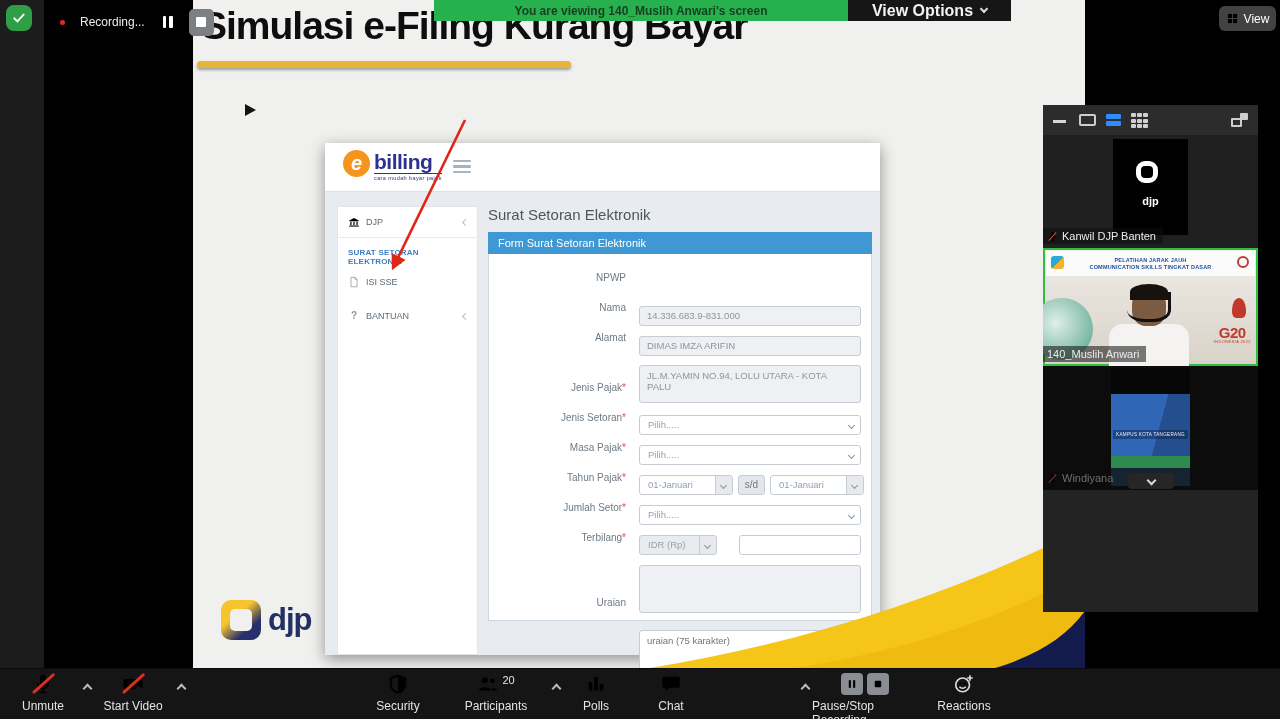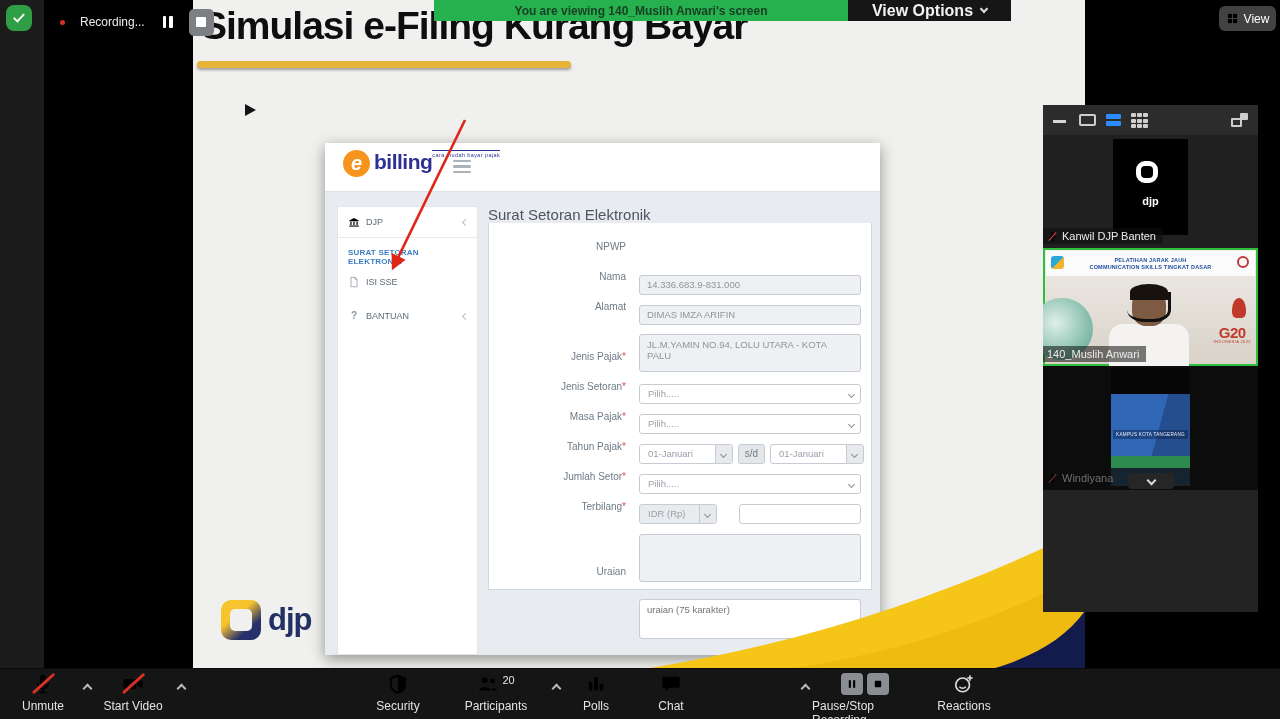--- a/index.html
+++ b/index.html
@@ -52,21 +52,21 @@
   .djp-ring{position:relative;width:40px;height:40px;border-radius:10px;background:linear-gradient(140deg,#f6c42d 38%,#27306b 72%);}
   .djp-ring i{position:absolute;left:9px;top:9px;right:9px;bottom:9px;background:#f0f0ef;border-radius:5px;}
   .djp-text{font-size:31px;font-weight:bold;color:#233064;letter-spacing:-1px;}
   .anno-arrow{position:absolute;left:180px;top:112px;pointer-events:none;}
 
   
   .card{position:absolute;left:132px;top:143px;width:555px;height:512px;background:#fff;box-shadow:0 4px 14px rgba(0,0,0,.4);}
   .bh{position:relative;height:48px;background:#fff;}
   .elogo{position:absolute;left:18px;top:7px;display:flex;gap:4px;align-items:flex-start;}
   .elogo .eball{width:27px;height:27px;border-radius:50%;background:#f7941e;color:#fff;font-weight:bold;font-size:20px;display:flex;align-items:center;justify-content:center;font-style:italic;}
-  .elogo .etxt{display:flex;flex-direction:row;}
+  .elogo .etxt{display:flex;flex-direction:column;}
   .elogo .ename{font-size:21px;font-weight:bold;color:#2e3192;letter-spacing:-.5px;line-height:23px;}
   .elogo .etag{font-size:5.5px;color:#2e3192;border-top:1px solid #2e3192;padding-top:1px;letter-spacing:.4px;}
   .burger{position:absolute;left:128px;top:17px;display:flex;flex-direction:column;gap:3px;cursor:pointer;}
   .burger i{width:18px;height:2.4px;background:#aab2ba;border-radius:1px;}
   .bc{position:absolute;left:0;right:0;top:48px;bottom:0;background:#e8ecf1;border-top:1px solid #dde2e8;}
   .sb{position:absolute;left:12px;top:14px;width:141px;bottom:0;background:#fff;border:1px solid #e2e6ea;font-size:9px;color:#5d6a75;}
   .sb-row{position:relative;display:flex;align-items:center;gap:6px;padding:9px 10px;cursor:pointer;}
   .sb-row svg{width:12px;height:12px;color:#7d93ad;}
   .sb-chev{position:absolute;right:9px;width:5px;height:5px;border-left:1.5px solid #b6bec6;border-top:1.5px solid #b6bec6;transform:rotate(-45deg);}
   .sb-div{height:1px;background:#e8ebee;margin:0 0;}
@@ -272,20 +272,21 @@
             <span>ISI SSE</span>
           </div>
           <div class="sb-row" style="margin-top:4px">
             <span class="sb-q">?</span>
             <span>BANTUAN</span>
             <span class="sb-chev"></span>
           </div>
         </div>
         <div class="main">
           <div class="pg-title">Surat Setoran Elektronik</div>
+          <div class="bluebar">Form Surat Setoran Elektronik</div>
           <div class="panel">
 
             <div class="frow" style="top:14px">
               <div class="flbl">NPWP</div>
               <div class="fctl"><input class="tin" readonly="" value="14.336.683.9-831.000" style=""></div>
             </div>
 
             <div class="frow" style="top:44px">
               <div class="flbl">Nama</div>
               <div class="fctl"><input class="tin" readonly="" value="DIMAS IMZA ARIFIN" style=""></div>

